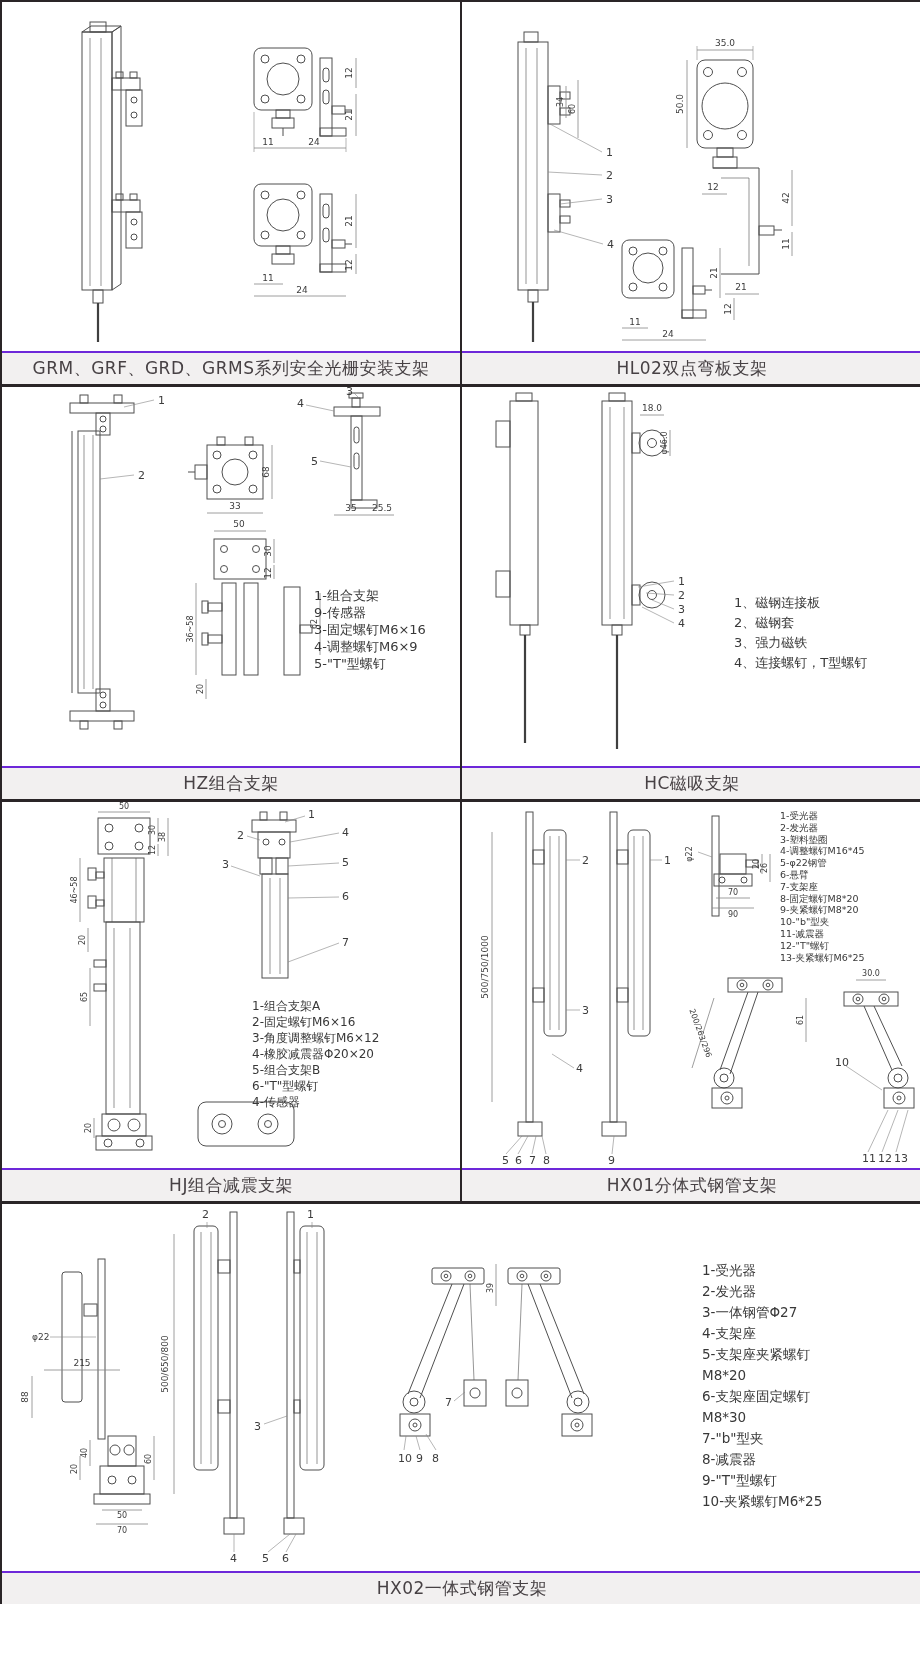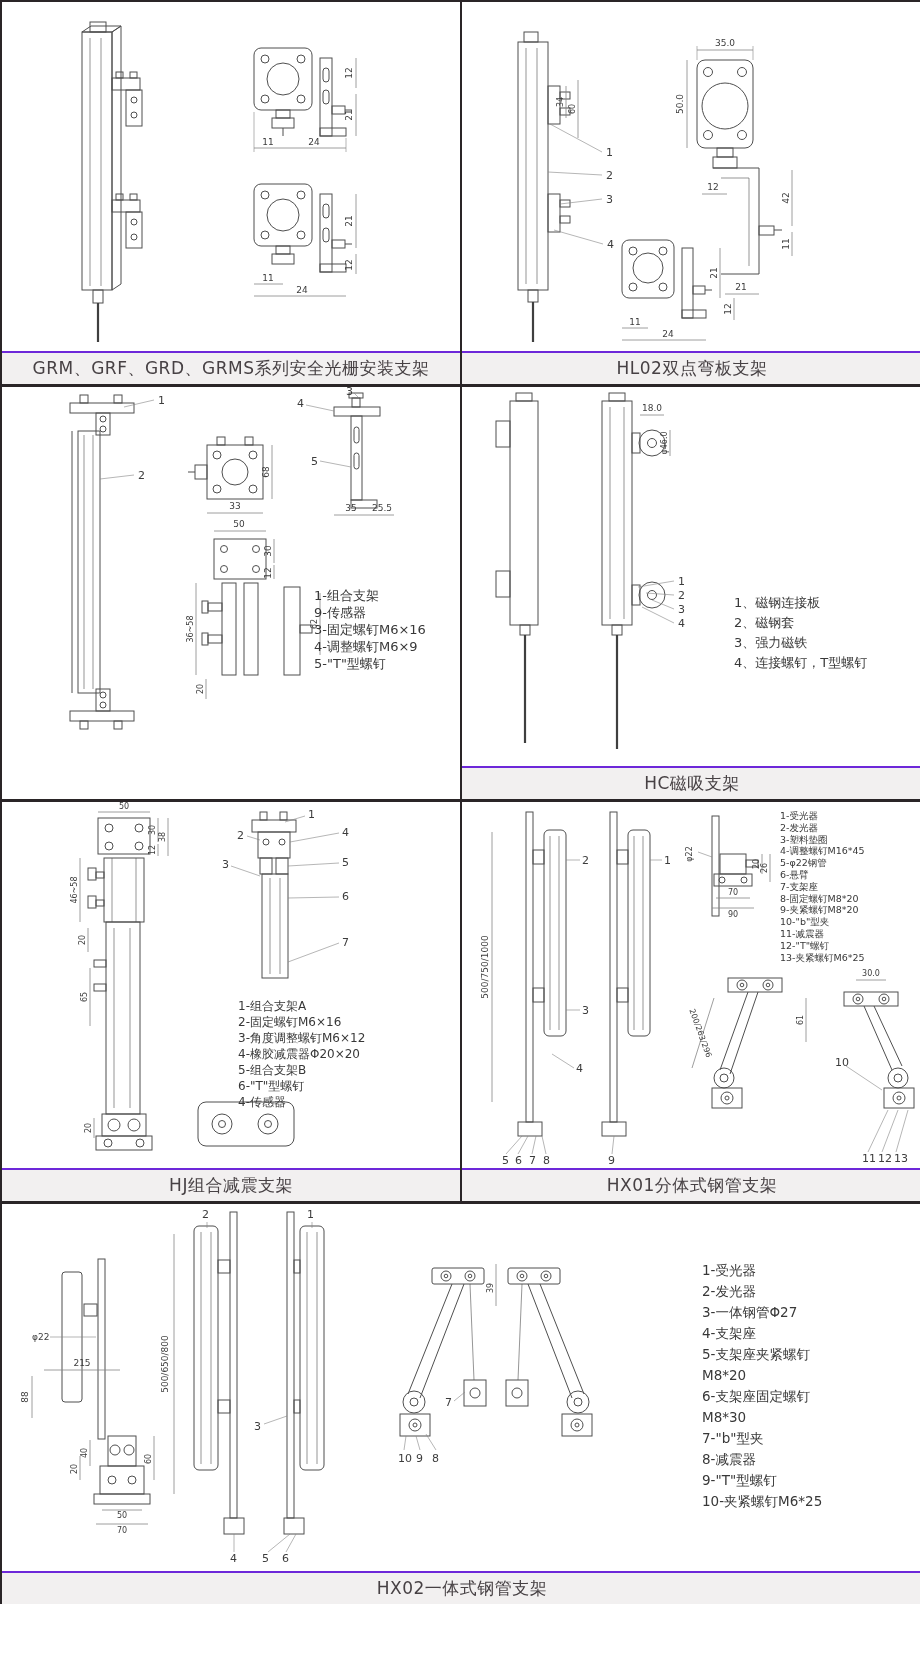--- a/index.html
+++ b/index.html
@@ -19,21 +19,21 @@
   .drawing .thin{stroke-width:.6;}
   .drawing .cable{stroke-width:2.2;stroke:#3f3f3f;}
   .drawing text{fill:#3c3c3c;stroke:none;font-family:"DejaVu Sans","Liberation Sans",sans-serif;}
   .dimtext{font-size:9px;}
   .dimtext.sm{font-size:8px;}
   .callout{font-size:11px;}
   .parts{position:absolute;color:#383838;white-space:nowrap;}
   .parts .parts-line{white-space:nowrap;}
   .parts.hz{left:312px;top:200px;font-size:13px;line-height:17px;}
   .parts.hc{left:248px;top:206px;font-size:13px;line-height:20px;margin-left:24px;}
-  .parts.hj{left:236px;top:196px;font-size:12px;line-height:16px;}
+  .parts.hj{left:250px;top:196px;font-size:12px;line-height:16px;}
   .parts.hx01{left:318px;top:8px;font-size:9.5px;line-height:11.8px;}
   .parts.hx02{left:700px;top:56px;font-size:13.5px;line-height:21px;}
 </style>
 </head>
 <body>
 
 <div class="page">
 <div class="sheet">
 
   <div class="cell br bb" style="left:0;top:0;width:460px;height:385px;">
@@ -297,20 +297,21 @@
         <text class="dimtext sm" transform="rotate(-90 315 237)" x="315" y="237" text-anchor="middle">62</text>
       </g>
     </svg>
     <div class="parts hz">
           <div class="parts-line">1-组合支架</div>
           <div class="parts-line">9-传感器</div>
           <div class="parts-line">3-固定螺钉M6×16</div>
           <div class="parts-line">4-调整螺钉M6×9</div>
           <div class="parts-line">5-"T"型螺钉</div>
         </div>
+    <div class="caption">HZ组合支架</div>
   </div>
 
   <div class="cell bb" style="left:460px;top:385px;width:460px;height:415px;">
     <svg class="drawing" width="458" height="380" viewBox="0 0 458 380">
       <g>
         <rect x="54" y="6" width="16" height="8"></rect>
         <rect x="48" y="14" width="28" height="224"></rect>
         <rect x="34" y="34" width="14" height="26"></rect>
         <rect x="34" y="184" width="14" height="26"></rect>
         <rect x="58" y="238" width="10" height="10"></rect>

